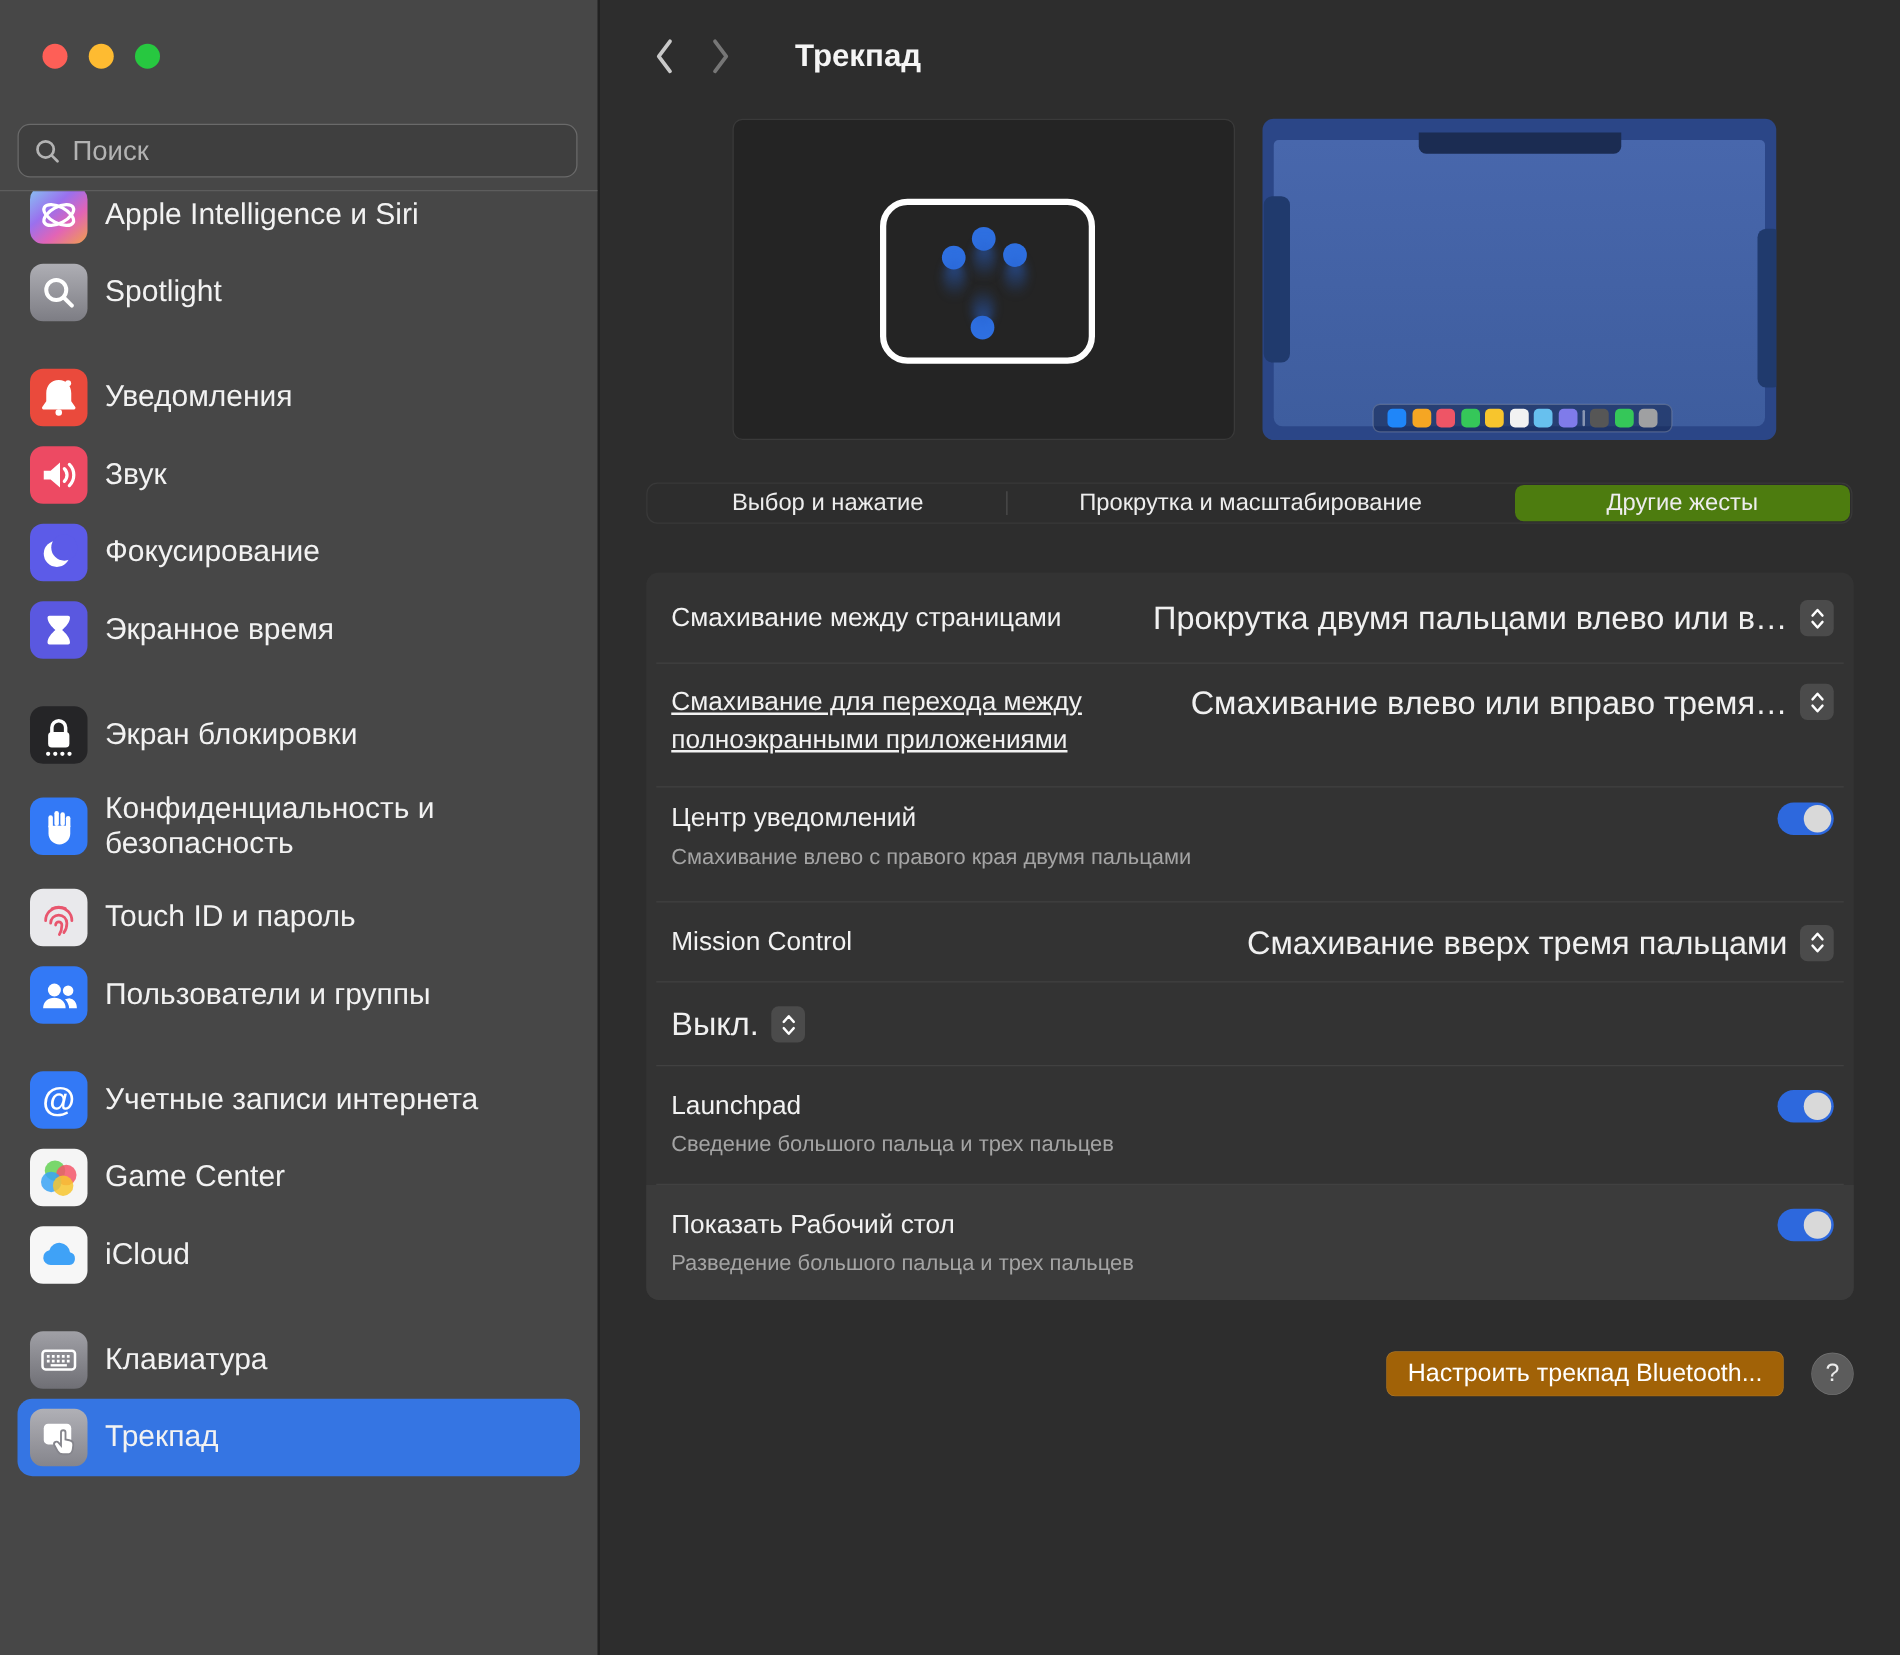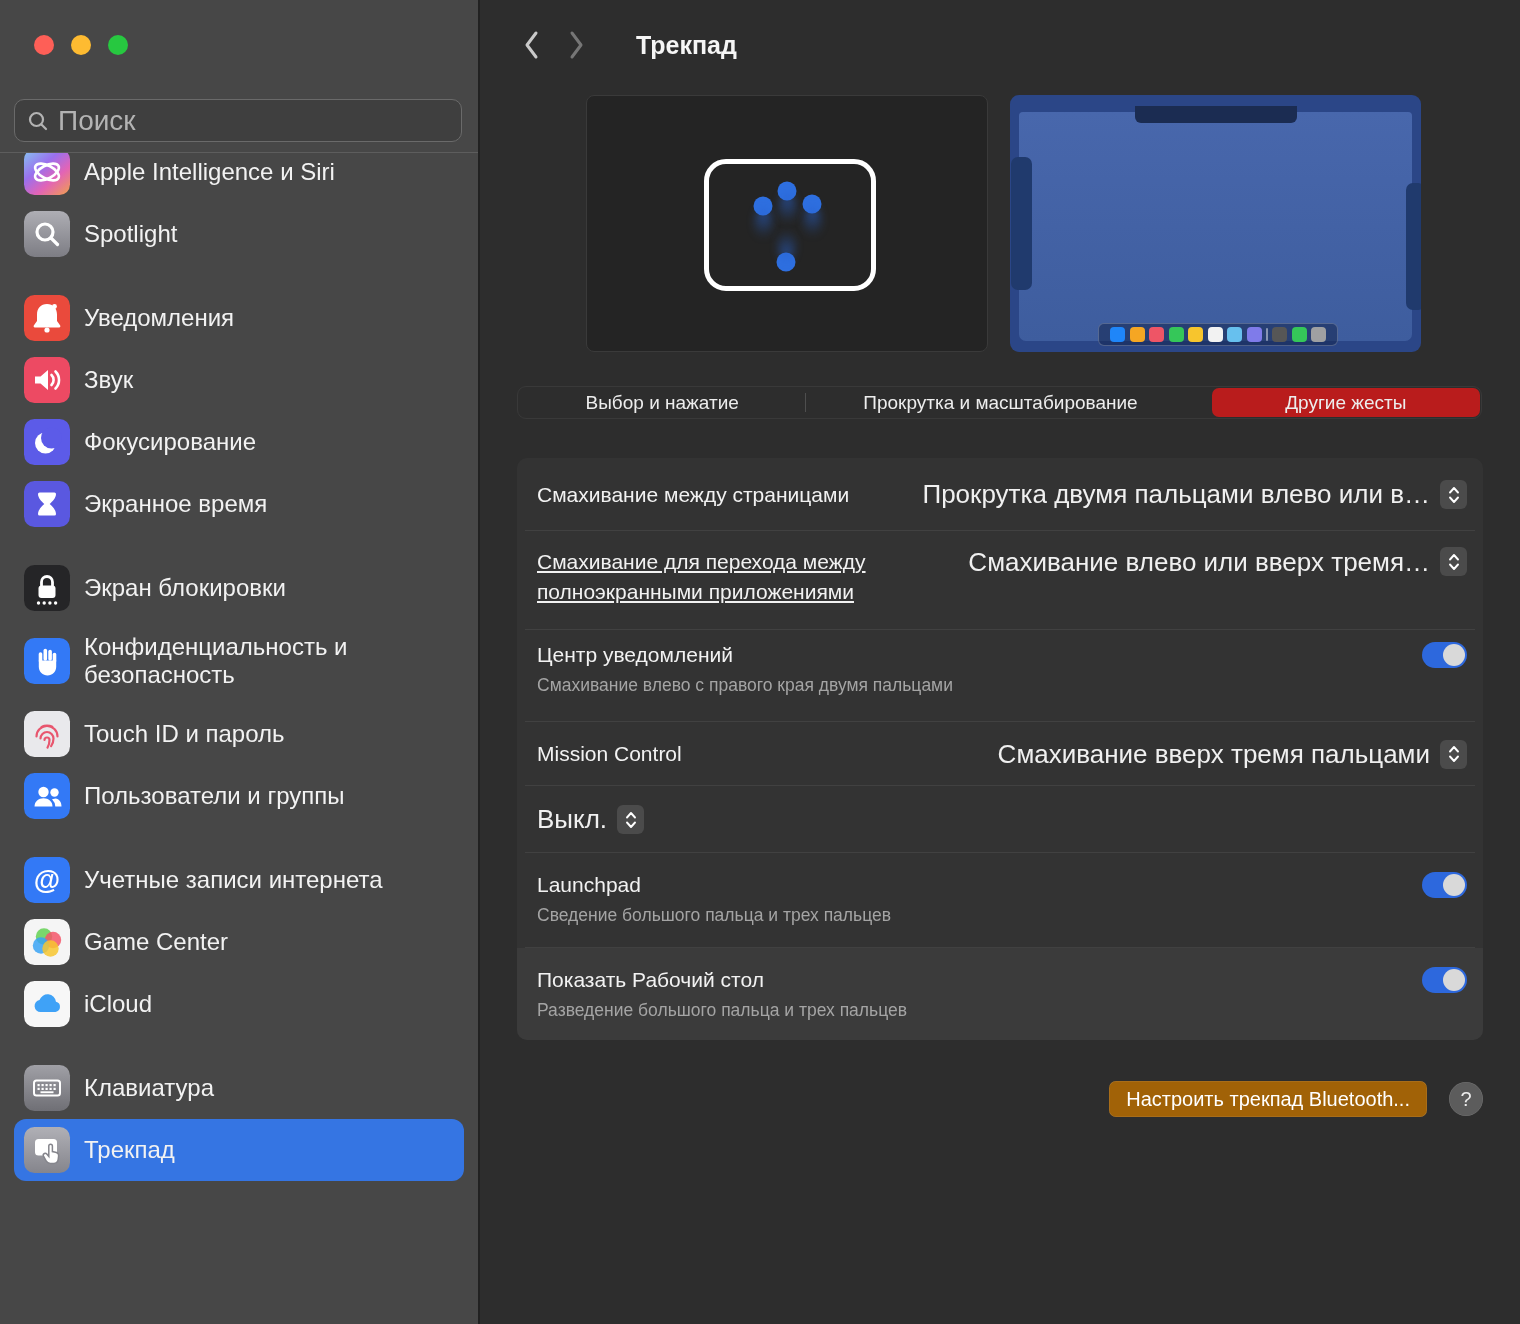--- a/index.html
+++ b/index.html
@@ -11,21 +11,21 @@
   .sidebar{position:absolute;left:0;top:0;width:478px;height:100%;
            background:#474747;border-right:2px solid #212121;}
   .traffic{position:absolute;top:35px;left:34px;display:flex;gap:17px;}
   .traffic span{width:20px;height:20px;border-radius:50%;display:block;}
   .tl-red{background:#fe5f57;} .tl-yellow{background:#febb31;} .tl-green{background:#27c840;}
 
   .search{position:absolute;left:14px;top:99px;width:448px;height:43px;box-sizing:border-box;
           border:1.5px solid #6a6a6a;border-radius:10px;background:rgba(0,0,0,.10);
           display:flex;align-items:center;padding:0 12px;gap:9px;}
   .search svg{flex:0 0 auto;}
-  .search .ph{color:#b3b3b3;font-size:28px;}
+  .search .ph{color:#b3b3b3;font-size:22px;}
 
   .side-sep{position:absolute;left:0;top:152px;width:100%;height:1px;background:#5d5d5d;}
 
   .side-list{position:absolute;left:0;top:153px;bottom:0;width:100%;overflow:hidden;}
   .side-list .inner{margin-top:-12px;}
   .side-row{height:62px;margin:0 14px;display:flex;align-items:center;gap:14px;
             border-radius:12px;padding:0 10px;box-sizing:border-box;}
   .side-row.two-line{height:84px;}
   .side-row.selected{background:#3575e3;}
   .side-gap{height:22px;}
@@ -81,21 +81,21 @@
         border:1px solid rgba(255,255,255,.22);border-radius:6px;box-sizing:border-box;
         display:flex;align-items:center;justify-content:center;gap:4.5px;}
   .dock .di{width:15px;height:15px;border-radius:4px;}
   .dock .dsep{width:1.5px;height:13px;background:rgba(255,255,255,.45);border-radius:1px;}
 
   .tabs{position:absolute;left:37px;top:386px;width:965px;height:33px;background:#2d2d2d;
         border:1px solid #393939;border-radius:9px;box-sizing:border-box;display:flex;padding:1px;}
   .tab{flex:1;display:flex;align-items:center;justify-content:center;font-size:19px;color:#ededed;
        border-radius:7px;position:relative;}
   .tab.w1{flex:0 0 29.8%;} .tab.w2{flex:0 0 40.4%;} .tab.w3{flex:1;}
-  .tab.selected{background:#b91c1c;margin-left:17px;}
+  .tab.selected{background:#4d7c0f;margin-left:17px;}
   .tab-div{width:1px;height:19px;background:#4e4e4e;align-self:center;}
 
   .card{position:absolute;left:37px;top:458px;width:966px;background:#333333;border-radius:10px;}
   .set-row{position:relative;display:flex;align-items:center;box-sizing:border-box;
            padding:0 16px 0 20px;}
   .set-row.top{align-items:flex-start;}
   .set-row .divline{position:absolute;left:8px;right:8px;bottom:0;height:1px;background:#414141;}
   .row-left{flex:1;min-width:0;padding-right:24px;}
   .row-label{font-size:21px;color:#f2f2f2;line-height:30px;}
   .row-sub{font-size:17.5px;color:#a4a4a4;line-height:24px;margin-top:3px;}
@@ -394,21 +394,21 @@
             </svg>
           </span>
         </div>
         <div class="divline"></div>
       </div>
       <div class="set-row top" style="height: 99px; padding-top: 16px;">
         <div class="row-left">
           <div class="row-label" style="max-width: 440px; text-decoration: underline;">Смахивание для перехода между полноэкранными приложениями</div>
         </div>
         <div class="row-right" style="align-items: flex-start;">
-          <span class="row-value">Смахивание влево или вверх тремя…</span>
+          <span class="row-value">Смахивание влево или вправо тремя…</span>
           <span class="stepper">
             <svg width="12" height="18" viewBox="0 0 12 18">
               <g fill="none" stroke="#fff" stroke-width="1.9" stroke-linecap="round" stroke-linejoin="round">
                 <polyline points="2,6.5 6,2 10,6.5"></polyline>
                 <polyline points="2,11.5 6,16 10,11.5"></polyline>
               </g>
             </svg>
           </span>
         </div>
         <div class="divline"></div>

